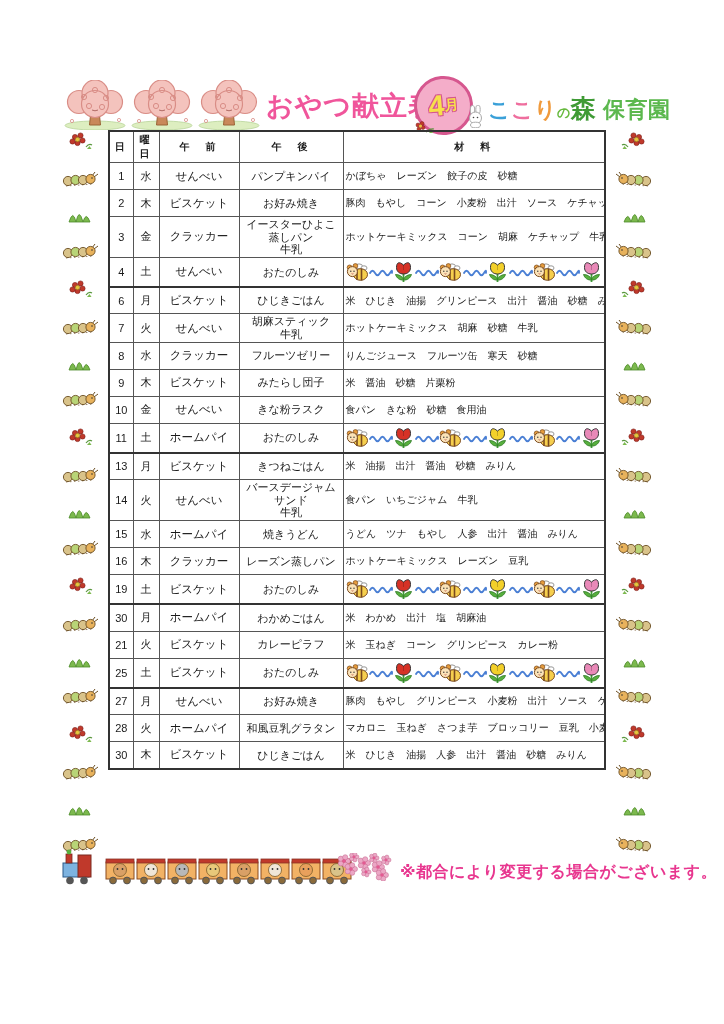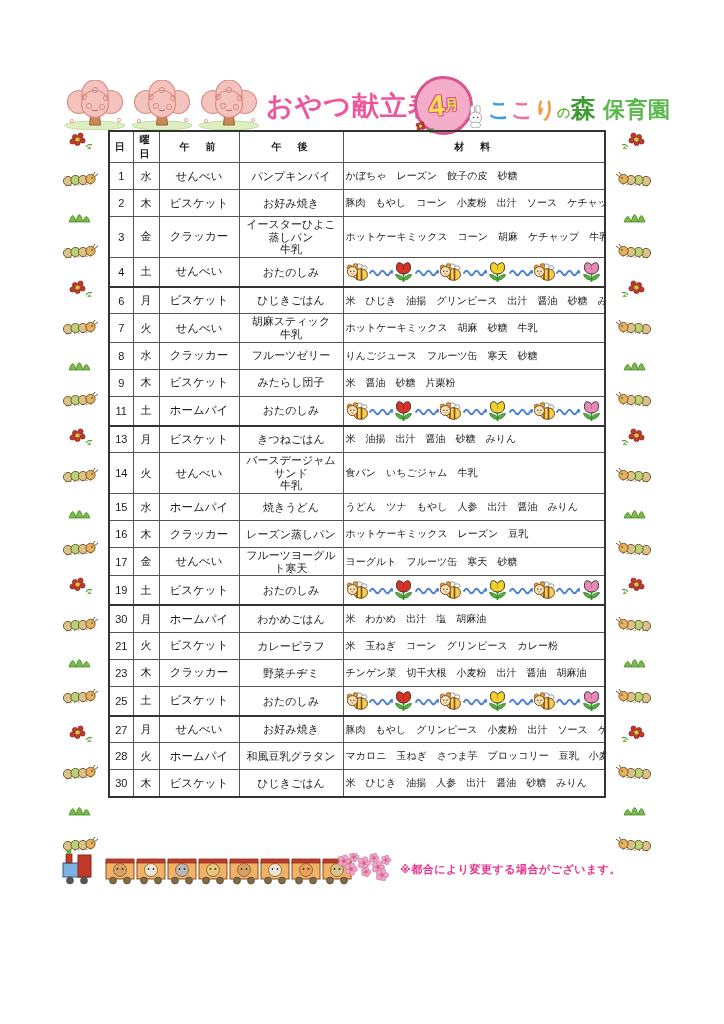--- a/index.html
+++ b/index.html
@@ -44,21 +44,21 @@
   .fun-strip > span { display:flex; align-items:center; }
   
   .side-strip { position:absolute; top:131px; width:44px; height:722px;
     display:flex; flex-direction:column; justify-content:space-between; align-items:center; }
   .side-left  { left:58px; }
   .side-right { left:612px; }
   .side-strip span { display:block; line-height:0; }
   
   .train { position:absolute; left:60px; top:849px; line-height:0; }
   .flower-cluster { position:absolute; left:338px; top:853px; line-height:0; }
-  .footer-note { position:absolute; left:400px; top:862px; font-size:11px; font-weight:bold; color:#e8368f; letter-spacing:0.5px; white-space:nowrap; }
+  .footer-note { position:absolute; left:400px; top:862px; font-size:16px; font-weight:bold; color:#e8368f; letter-spacing:0.5px; white-space:nowrap; }
 </style>
 </head>
 <body>
 
 <div class="page">
 
   <div class="trees">
       <span><svg width="66" height="50" viewBox="0 0 66 50">
           <ellipse cx="33" cy="45.5" rx="30" ry="4.5" fill="#ddeec0" stroke="#b9d49a" stroke-width="0.8"></ellipse>
           <path d="M27.5 45 L29.5 26 L36.5 26 L38.5 45 Z" fill="#c9885a" stroke="#9a6436" stroke-width="1"></path>
@@ -688,20 +688,27 @@
     <td class="c-pm">フルーツゼリー</td>
     <td class="c-ing">りんごジュース　フルーツ缶　寒天　砂糖</td>
   </tr>
           <tr class="data-row">
     <td class="c-day">9</td>
     <td class="c-wd">木</td>
     <td class="c-am">ビスケット</td>
     <td class="c-pm">みたらし団子</td>
     <td class="c-ing">米　醤油　砂糖　片栗粉</td>
   </tr>
+          <tr class="data-row">
+    <td class="c-day">10</td>
+    <td class="c-wd">金</td>
+    <td class="c-am">せんべい</td>
+    <td class="c-pm">きな粉ラスク</td>
+    <td class="c-ing">食パン　きな粉　砂糖　食用油</td>
+  </tr>
           <tr class="data-row week-end">
     <td class="c-day">11</td>
     <td class="c-wd">土</td>
     <td class="c-am">ホームパイ</td>
     <td class="c-pm">おたのしみ</td>
     <td class="c-ing fun-cell">
               <div class="fun-strip">
                 <span>
                   <svg width="23" height="20" viewBox="0 0 23 20">
                     <ellipse cx="13" cy="4.5" rx="3.6" ry="2.6" fill="#fff" stroke="#999"></ellipse>
@@ -820,27 +827,20 @@
     <td class="c-pm">焼きうどん</td>
     <td class="c-ing">うどん　ツナ　もやし　人参　出汁　醤油　みりん</td>
   </tr>
           <tr class="data-row">
     <td class="c-day">16</td>
     <td class="c-wd">木</td>
     <td class="c-am">クラッカー</td>
     <td class="c-pm">レーズン蒸しパン</td>
     <td class="c-ing">ホットケーキミックス　レーズン　豆乳</td>
   </tr>
-          <tr class="data-row">
-    <td class="c-day">17</td>
-    <td class="c-wd">金</td>
-    <td class="c-am">せんべい</td>
-    <td class="c-pm">フルーツヨーグルト寒天</td>
-    <td class="c-ing">ヨーグルト　フルーツ缶　寒天　砂糖</td>
-  </tr>
           <tr class="data-row week-end">
     <td class="c-day">19</td>
     <td class="c-wd">土</td>
     <td class="c-am">ビスケット</td>
     <td class="c-pm">おたのしみ</td>
     <td class="c-ing fun-cell">
               <div class="fun-strip">
                 <span>
                   <svg width="23" height="20" viewBox="0 0 23 20">
                     <ellipse cx="13" cy="4.5" rx="3.6" ry="2.6" fill="#fff" stroke="#999"></ellipse>
@@ -944,27 +944,20 @@
     <td class="c-am">ホームパイ</td>
     <td class="c-pm">わかめごはん</td>
     <td class="c-ing">米　わかめ　出汁　塩　胡麻油</td>
   </tr>
           <tr class="data-row">
     <td class="c-day">21</td>
     <td class="c-wd">火</td>
     <td class="c-am">ビスケット</td>
     <td class="c-pm">カレーピラフ</td>
     <td class="c-ing">米　玉ねぎ　コーン　グリンピース　カレー粉</td>
-  </tr>
-          <tr class="data-row">
-    <td class="c-day">23</td>
-    <td class="c-wd">木</td>
-    <td class="c-am">クラッカー</td>
-    <td class="c-pm">野菜チヂミ</td>
-    <td class="c-ing">チンゲン菜　切干大根　小麦粉　出汁　醤油　胡麻油</td>
   </tr>
           <tr class="data-row week-end">
     <td class="c-day">25</td>
     <td class="c-wd">土</td>
     <td class="c-am">ビスケット</td>
     <td class="c-pm">おたのしみ</td>
     <td class="c-ing fun-cell">
               <div class="fun-strip">
                 <span>
                   <svg width="23" height="20" viewBox="0 0 23 20">

